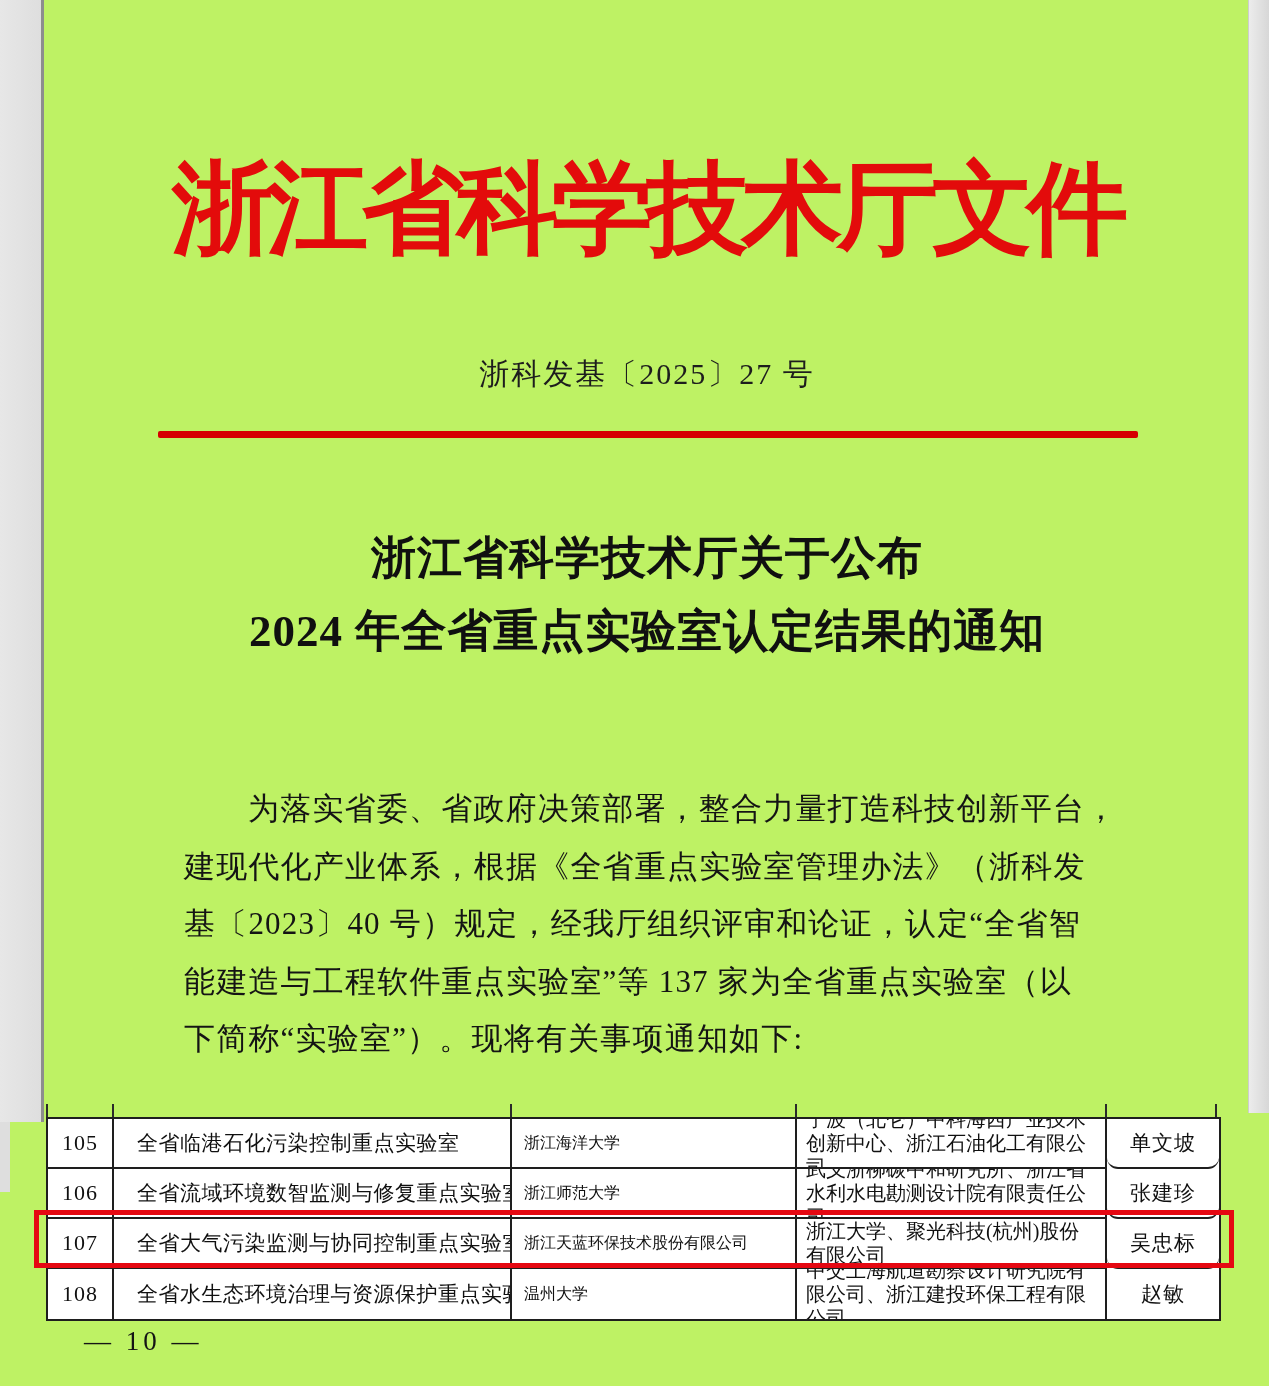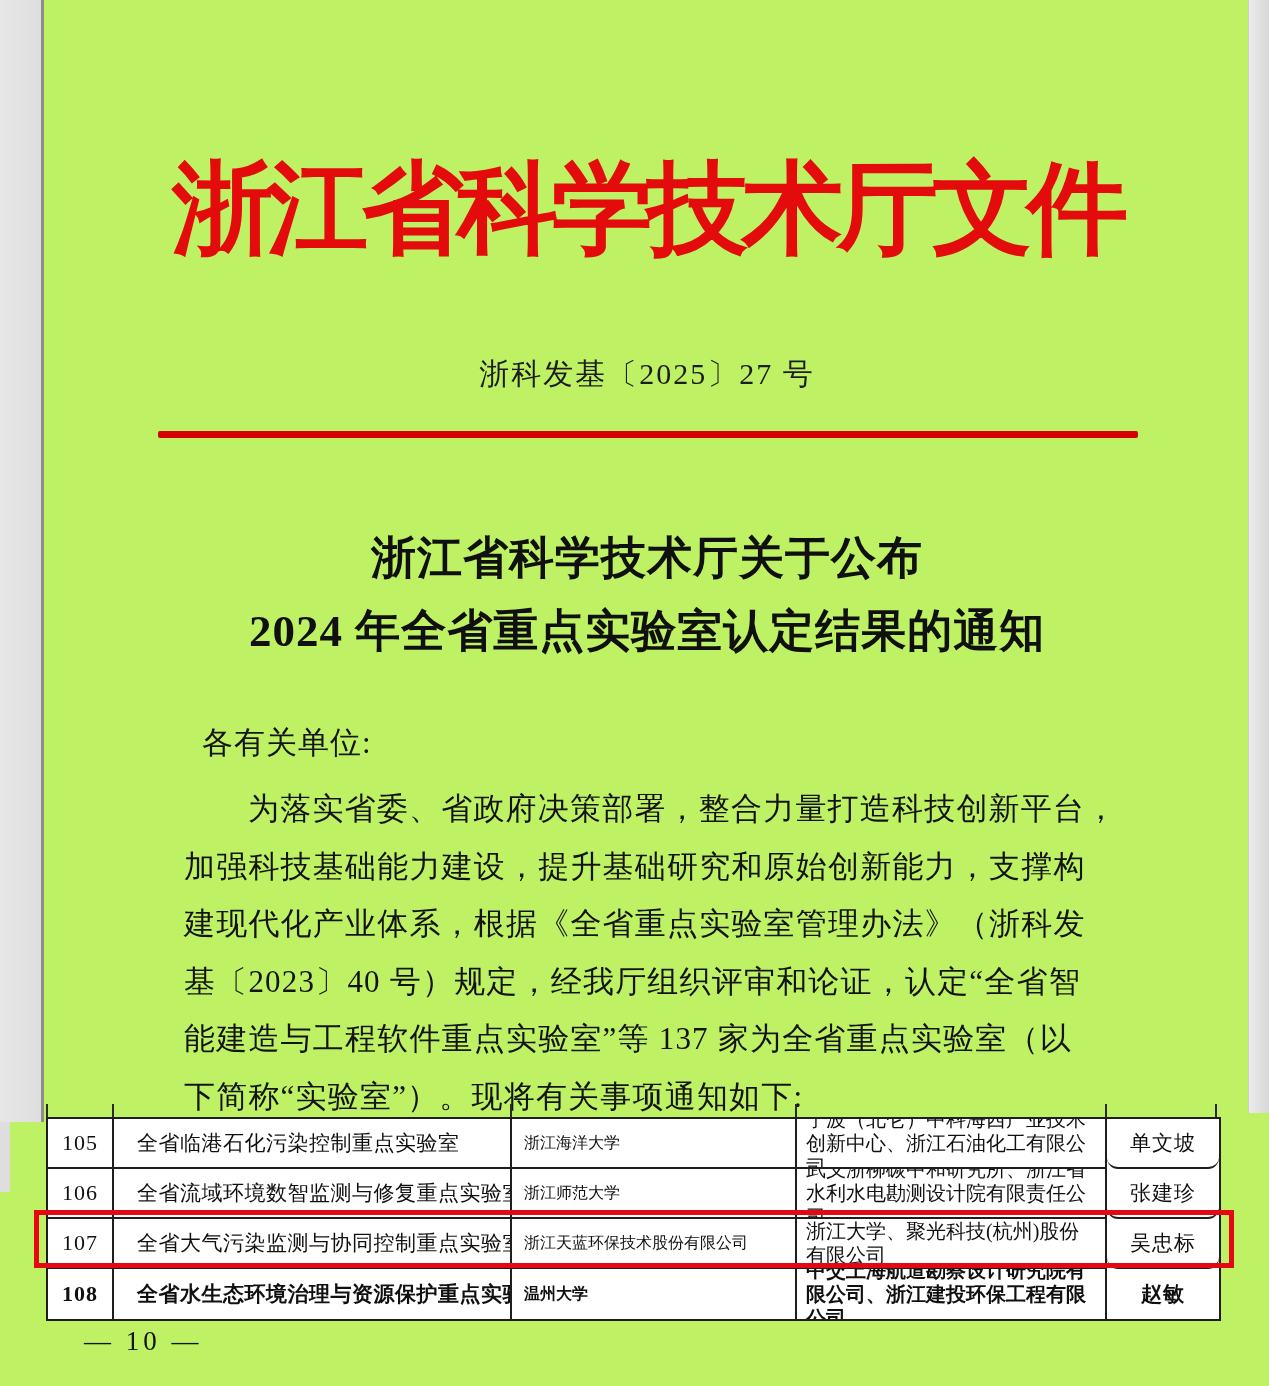--- a/index.html
+++ b/index.html
@@ -67,21 +67,21 @@
     display:grid;grid-template-columns:66px 398px 285px 310px 112px;
     grid-auto-rows:50px;border:2px solid var(--line);
     font-size:20px;color:#101010;box-sizing:content-box;background:#fff;
   }
   .t-row{display:contents;}
   .cell{
     border-right:2px solid var(--line);border-bottom:2px solid var(--line);
     display:flex;align-items:center;box-sizing:border-box;overflow:hidden;
   }
   .cell:nth-child(5n){border-right:none;}
-  .t-row:last-child .cell{border-bottom:none;font-weight:bold;}
+  .t-row:last-child .cell{border-bottom:none;}
   .c-no{justify-content:center;font-size:22px;letter-spacing:1px;}
   .c-lab{padding-left:23px;font-size:21px;letter-spacing:0.5px;white-space:nowrap;}
   .c-inst{padding-left:12px;font-size:16px;white-space:nowrap;}
   .c-part{padding:1px 8px 1px 9px;font-size:20px;line-height:24px;}
   .c-dir{justify-content:center;font-size:21px;letter-spacing:1px;border-radius:11px;}
   .highlight-box{
     position:absolute;left:34px;top:1210px;width:1200px;height:58px;
     border:5px solid var(--highlight-red);box-sizing:border-box;
     pointer-events:none;background:transparent;
   }
@@ -100,25 +100,23 @@
 
   <div class="agency-header">浙江省科学技术厅文件</div>
 
   <div class="doc-number">浙科发基〔2025〕27 号</div>
 
   <div class="red-rule"></div>
 
   <div class="notice-title l1">浙江省科学技术厅关于公布</div>
   <div class="notice-title l2">2024 年全省重点实验室认定结果的通知</div>
 
-  <div class="salutation">各有关单位:</div>
 
   <div class="body-paragraph">
       <div class="body-line indent">为落实省委、省政府决策部署，整合力量打造科技创新平台，</div>
-      <div class="body-line">加强科技基础能力建设，提升基础研究和原始创新能力，支撑构</div>
       <div class="body-line">建现代化产业体系，根据《全省重点实验室管理办法》（浙科发</div>
       <div class="body-line">基〔2023〕40 号）规定，经我厅组织评审和论证，认定“全省智</div>
       <div class="body-line">能建造与工程软件重点实验室”等 137 家为全省重点实验室（以</div>
       <div class="body-line">下简称“实验室”）。现将有关事项通知如下:</div>
     </div>
 
   <div id="stubs">
       <div class="column-stub" style="left: 46px;"></div>
       <div class="column-stub" style="left: 112px;"></div>
       <div class="column-stub" style="left: 510px;"></div>

